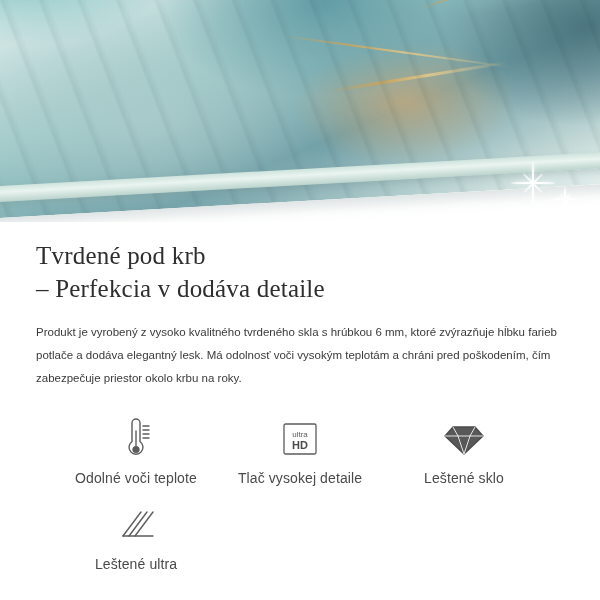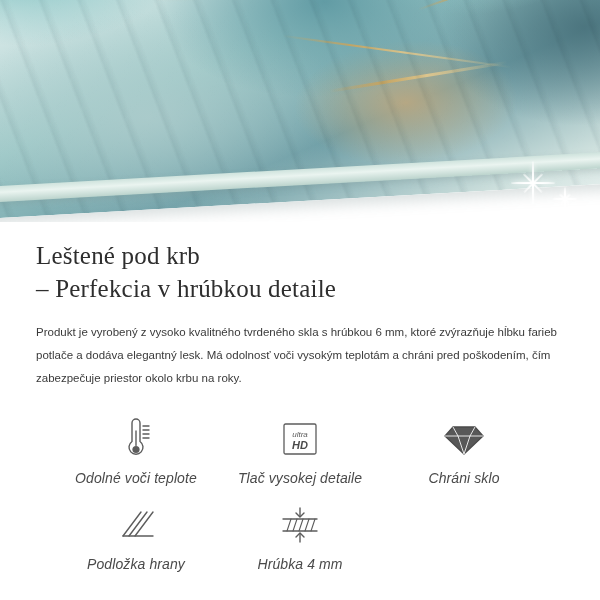--- a/index.html
+++ b/index.html
@@ -146,21 +146,20 @@
     grid-template-columns: repeat(3, 1fr);
     row-gap: 16px;
     padding: 0 18px;
   }
   .feature {
     display: flex;
     flex-direction: column;
     align-items: center;
     justify-content: center;
     text-align: center;
-    font-style: italic;
   }
   .feature .glyph {
     height: 46px;
     display: flex;
     align-items: center;
     justify-content: center;
     margin-bottom: 8px;
   }
   .feature .caption {
     font-size: 14px;
@@ -193,22 +192,22 @@
         <span class="s1"></span>
           <span class="s2"></span>
           <span class="s3"></span>
           <span class="s4"></span>
       </div>
     </div>
   </div>
 
   <div class="content">
     <h1 class="headline">
-      <span>Leštené pod krb</span>
-      <span class="l2">– Perfekcia v hrúbkou detaile</span>
+      <span>Tvrdené pod krb</span>
+      <span class="l2">– Perfekcia v dodáva detaile</span>
     </h1>
     <p class="body-copy">Produkt je vyrobený z vysoko kvalitného tvrdeného skla s hrúbkou 6 mm, ktoré zvýrazňuje hĺbku farieb potlače a dodáva elegantný lesk. Má odolnosť voči vysokým teplotám a chráni pred poškodením, čím zabezpečuje priestor okolo krbu na roky.</p>
 
     <div class="features">
 
       <div class="feature">
         <div class="glyph">
           <svg width="40" height="44" viewBox="0 0 40 44" fill="none" stroke="#5c5c5c" stroke-width="1.4" stroke-linecap="round">
             <path d="M16 6a4 4 0 0 1 8 0v18.5a7 7 0 1 1-8 0V6z"></path>
             <path d="M20 14v14.5"></path>
@@ -231,45 +230,31 @@
       </div>
 
 
       <div class="feature">
         <div class="glyph">
           <svg width="44" height="40" viewBox="0 0 44 40" fill="none" stroke="#4a4a4a" stroke-width="1.3" stroke-linejoin="round">
             <path d="M11 8h22l8 9-19 18L3 17z" fill="#4a4a4a" fill-opacity="0.92"></path>
             <path d="M3 17h38M11 8l5 9M33 8l-5 9M16 17l6 18M28 17l-6 18" stroke="#ffffff" stroke-opacity="0.85" stroke-width="1"></path>
           </svg>
         </div>
-        <div class="caption">Chráni sklo</div>
+        <div class="caption">Leštené sklo</div>
       </div>
 
       <div class="feature">
         <div class="glyph">
           <svg width="42" height="38" viewBox="0 0 42 38" fill="none" stroke="#5c5c5c" stroke-width="1.4" stroke-linecap="round">
             <path d="M8 30 L26 6"></path>
             <path d="M14 30 L32 6"></path>
             <path d="M20 30 L38 6"></path>
             <path d="M8 30 H38"></path>
           </svg>
         </div>
-        <div class="caption">Podložka hrany</div>
-      </div>
-
-      <div class="feature">
-        <div class="glyph">
-          <svg width="46" height="40" viewBox="0 0 46 40" fill="none" stroke="#5c5c5c" stroke-width="1.4" stroke-linecap="round">
-            <path d="M23 3 v8"></path>
-            <path d="M19 8 l4 4 4-4"></path>
-            <path d="M23 37 v-8"></path>
-            <path d="M19 32 l4-4 4 4"></path>
-            <path d="M6 14 H40"></path>
-            <path d="M6 26 H40"></path>
-            <path d="M10 26 l4-12M16 26 l4-12M22 26 l4-12M28 26 l4-12M34 26 l4-12" stroke-width="1.1"></path>
-          </svg>
-        </div>
-        <div class="caption">Hrúbka 4 mm</div>
-      </div>
+        <div class="caption">Leštené ultra</div>
+      </div>
+
 
     </div>
   </div>
 </div>
 
 </body></html>

